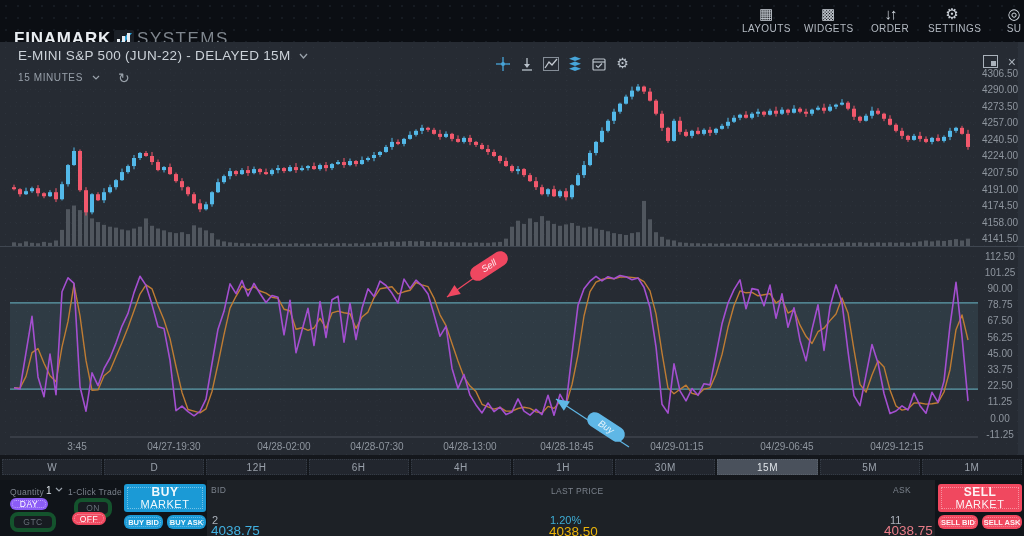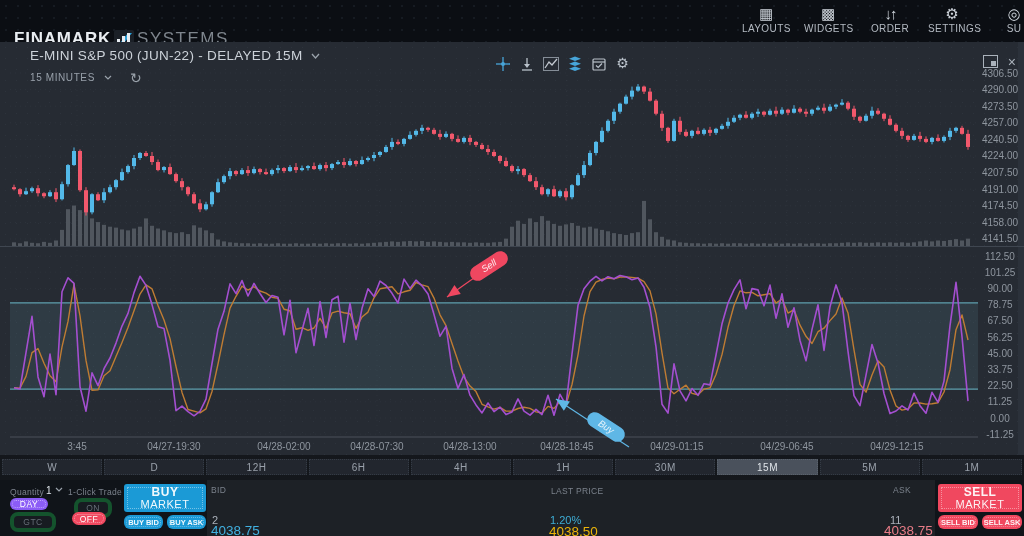--- a/index.html
+++ b/index.html
@@ -20,21 +20,21 @@
   .nav-icon{display:block;font-size:15px;line-height:17px;color:#cdd3da;}
   .nav-icon.order-glyph{letter-spacing:-2px;}
   .nav-label{display:block;font-size:10px;color:#b4bac2;letter-spacing:0.4px;margin-top:1px;}
 
   
   .chart-bg{position:absolute;left:0;top:42px;width:1024px;height:413px;background:#262b33;
             background-image:radial-gradient(#2d333c 0.8px, transparent 0.95px);background-size:11px 11px;}
   .right-strip{position:absolute;left:1018px;top:42px;width:6px;height:413px;background:#2b313a;}
   #chart-svg{position:absolute;left:0;top:42px;width:1024px;height:413px;z-index:2;}
 
-  .chart-head{position:absolute;left:30px;top:48px;z-index:3;text-align:right;}
+  .chart-head{position:absolute;left:18px;top:48px;z-index:3;text-align:right;}
   .chart-title-row{display:flex;align-items:center;gap:9px;}
   .chart-title{font-size:13.5px;color:#ccd2d9;letter-spacing:0.3px;}
   .chev{display:inline-block;width:9px;height:6px;}
   .chart-interval-row{display:flex;align-items:center;gap:9px;margin-top:9px;}
   .chart-interval{font-size:10px;color:#98a0aa;letter-spacing:0.6px;cursor:pointer;}
   .refresh{font-size:14px;color:#9aa2ab;margin-left:8px;cursor:pointer;line-height:10px;}
 
   .chart-toolbar{position:absolute;left:494px;top:55px;z-index:3;display:flex;gap:7px;align-items:center;}
   .tool{width:17px;height:17px;display:flex;align-items:center;justify-content:center;cursor:pointer;}
   .gear-glyph{font-size:14px;color:#b9c1ca;line-height:15px;}

